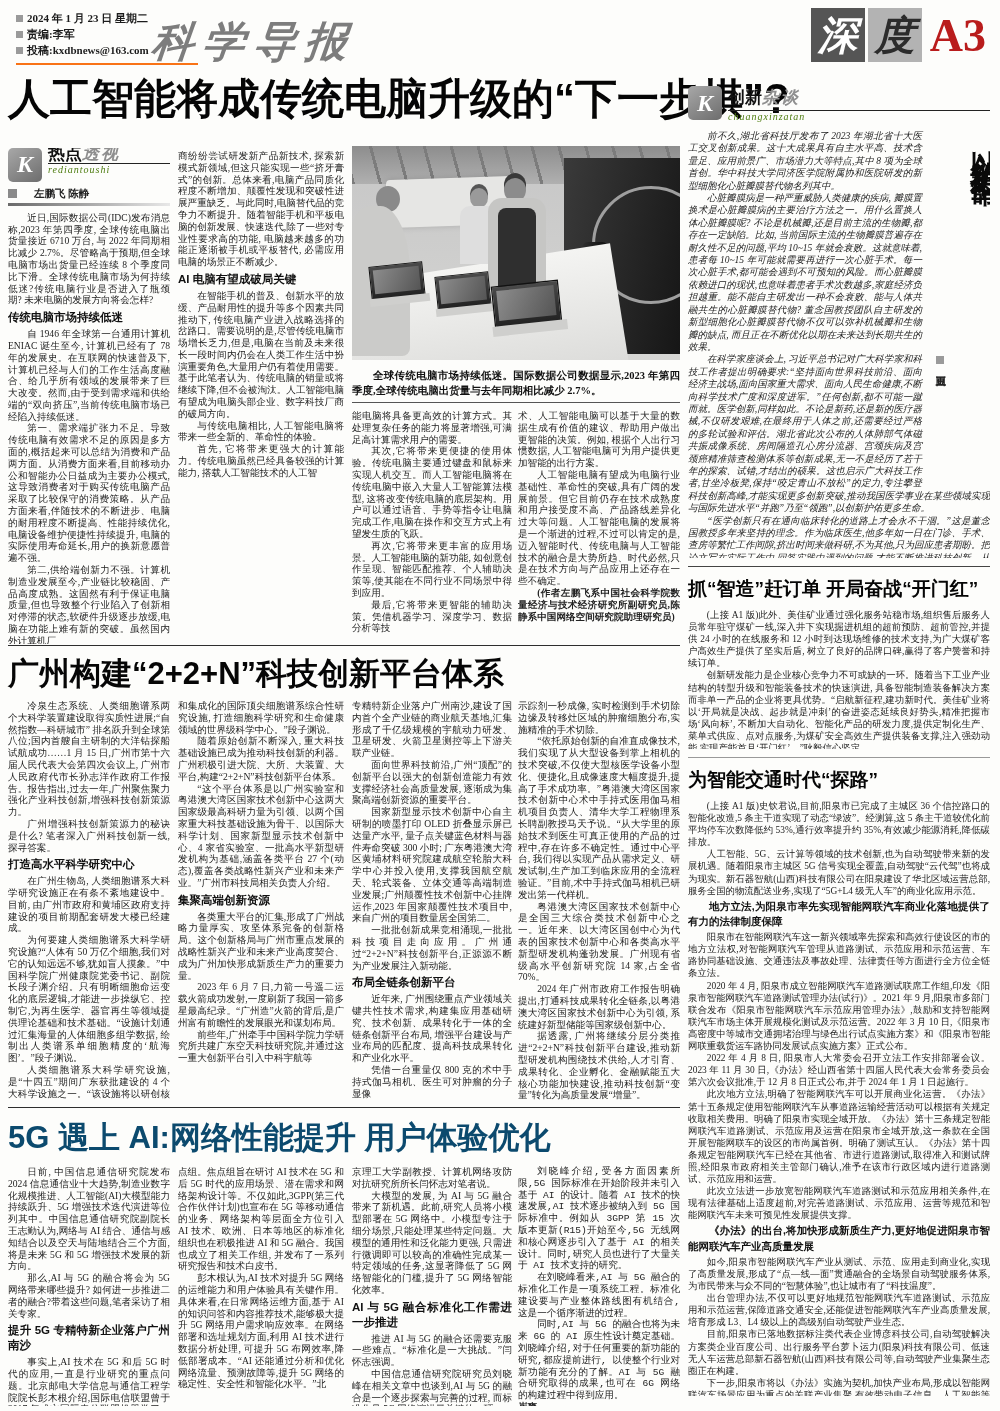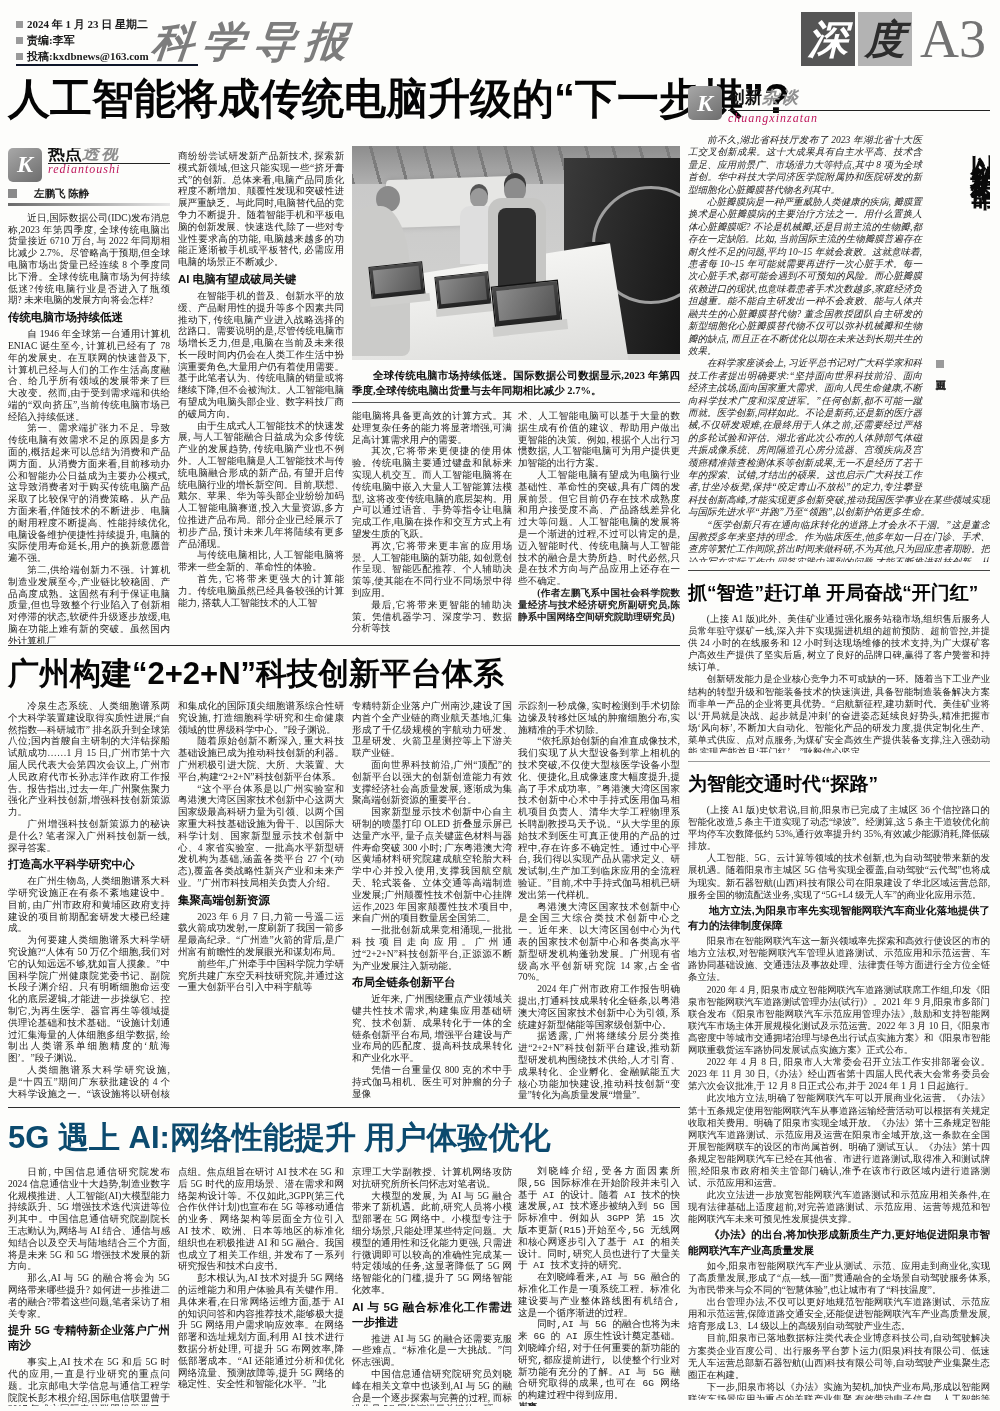--- a/index.html
+++ b/index.html
@@ -1,31 +1,31 @@
 <!DOCTYPE html>
 <html><head>
 <meta charset="utf-8">
 <style>
   * { margin:0; padding:0; box-sizing:border-box; }
   html,body { background:#e9e9e6; }
   .page { position:relative; width:1000px; height:1411px; margin:0 auto; background:#fdfdfb;
           font-family:"Liberation Serif","DejaVu Serif",serif; color:#1c1c1c; overflow:hidden; }
 
   
-  .hdr-info { position:absolute; left:16px; top:16px; width:182px; border-bottom:2px solid #0f172a; }
+  .hdr-info { position:absolute; left:16px; top:10px; width:182px; border-bottom:2px solid #f97316; padding-bottom:5px; }
   .hdr-info .row { display:flex; align-items:center; gap:4px; font-size:11px; font-weight:bold; line-height:16px; }
   .sq { display:inline-block; width:7px; height:7px; background:#9a9a9a; flex:0 0 auto; }
   .masthead { position:absolute; left:152px; top:14px; font-size:42px; font-weight:bold; font-style:italic;
               color:#7d7d7d; letter-spacing:9px; transform:skewX(-6deg); font-family:"Liberation Serif",serif; }
   .depth-wrap { position:absolute; right:14px; top:8px; display:flex; align-items:center; gap:3px; }
   .depth-box { width:54px; height:54px; display:flex; align-items:center; justify-content:center;
                font-size:40px; font-weight:bold; font-style:italic; font-family:"Liberation Serif",serif; }
   .depth-box.b1 { background:#555; color:#fff; }
   .depth-box.b2 { background:#b3b3b3; color:#2c2c2c; }
-  .page-no { font-size:54px; font-weight:normal; font-family:"Liberation Serif",serif; color:#737373; margin-left:5px; }
+  .page-no { font-size:46px; font-weight:bold; font-family:"Liberation Serif",serif; color:#b91c1c; margin-left:5px; }
 
   
   .lead-headline { position:absolute; left:8px; top:74px; width:680px; font-size:42px; line-height:1.2;
                    font-weight:900; font-family:"Liberation Sans","DejaVu Sans",sans-serif; color:#050505;
                    letter-spacing:0px; white-space:nowrap; }
 
   
   .col { position:absolute; overflow:hidden; text-align:justify; font-size:9.6px; line-height:11.8px; color:#222; }
   .col p { text-indent:2em; }
   .col p.noind { text-indent:0; }
@@ -36,21 +36,21 @@
 
   
   .badge { display:flex; gap:6px; margin-bottom:6px; }
   .k-box { width:34px; height:34px; border-radius:5px; background:linear-gradient(145deg,#a8a8a8,#6d6d6d);
            color:#fff; display:flex; align-items:center; justify-content:center; font-size:24px; font-weight:bold;
            font-style:italic; font-family:"Liberation Serif",serif; flex:0 0 auto; }
   .badge-right { flex:1; }
   .badge-title { border-bottom:1.5px solid #222; padding-bottom:1px; white-space:nowrap; }
   .badge-title .bold { font-family:"Liberation Sans",sans-serif; font-weight:900; font-size:17px; color:#111;margin-top:8px; }
   .badge-title .script { font-size:17px; font-style:italic; color:#8f8f8f; letter-spacing:2px; font-weight:bold; }
-  .badge-pinyin { font-style:italic; font-size:12px; color:#be185d; letter-spacing:1px; }
+  .badge-pinyin { font-style:italic; font-size:10px; color:#4d7c0f; letter-spacing:1px; }
   .byline-row { display:flex; align-items:center; gap:17px; font-size:10.5px; font-weight:bold; margin:3px 0 2px 0; }
   .byline-row .sq { width:9px; height:9px; background:#8a8a8a; }
   .grad-rule { height:3px; background:linear-gradient(to right,#6a6a6a,#e8e8e8); margin:3px 0 6px 0; }
 
   
   .photo { position:absolute; left:352px; top:146px; width:328px; height:214px; background:linear-gradient(#c6c6c6,#d6d6d4);
            overflow:hidden; }
   .ph-ceiling { position:absolute; left:0; top:0; width:100%; height:38px; background:#9e9e9e;
                 background-image:repeating-linear-gradient(75deg,#7c7c7c 0 3px,transparent 3px 26px),
                                  linear-gradient(#8d8d8d,#b0b0b0); }
@@ -149,21 +149,20 @@
         <p>自 1946 年全球第一台通用计算机 ENIAC 诞生至今, 计算机已经有了 78 年的发展史。在互联网的快速普及下,计算机已经与人们的工作生活高度融合、给几乎所有领域的发展带来了巨大改变。然而,由于受到需求端和供给端的“双向挤压”,当前传统电脑市场已经陷入持续低迷。</p>
         <p>第一、需求端扩张力不足。导致传统电脑有效需求不足的原因是多方面的,概括起来可以总结为消费和产品两方面。从消费方面来看,目前移动办公和智能办公日益成为主要办公模式, 这导致消费者对于购买传统电脑产品采取了比较保守的消费策略。从产品方面来看,伴随技术的不断进步、电脑的耐用程度不断提高、性能持续优化,电脑设备维护便捷性持续提升, 电脑的实际使用寿命延长,用户的换新意愿普遍不强。</p>
         <p>第二,供给端创新力不强。计算机制造业发展至今,产业链比较稳固、产品高度成熟。这固然有利于保证电脑质量,但也导致整个行业陷入了创新相对停滞的状态,软硬件升级逐步放缓,电脑在功能上难有新的突破。虽然国内外计算机厂</p>
       </div>
   </div>
 
   <div class="col" style="left:178px; top:150px; width:166px; height:494px;">
       <p class="noind">商纷纷尝试研发新产品新技术, 探索新模式新领域,但这只能实现一些“挤牙膏式”的创新。总体来看,电脑产品同质化程度不断增加、颠覆性发现和突破性进展严重缺乏。与此同时,电脑替代品的竞争力不断提升。随着智能手机和平板电脑的创新发展、快速迭代,除了一些对专业性要求高的功能, 电脑越来越多的功能正逐渐被手机或平板替代, 必需应用电脑的场景正不断减少。</p>
       <div class="subhead">AI 电脑有望成破局关键</div>
       <p>在智能手机的普及、创新水平的放缓、产品耐用性的提升等多个因素共同推动下, 传统电脑产业进入战略选择的岔路口。需要说明的是,尽管传统电脑市场增长乏力,但是,电脑在当前及未来很长一段时间内仍会在人类工作生活中扮演重要角色,大量用户仍有着使用需要。基于此笔者认为、传统电脑的销量或将继续下降,但不会被淘汰。人工智能电脑有望成为电脑头部企业、数字科技厂商的破局方向。</p>
-      <p>由于生成式人工智能技术的快速发展, 与人工智能融合日益成为众多传统产业的发展趋势, 传统电脑产业也不例外。人工智能电脑是人工智能技术与传统电脑融合形成的新产品, 有望开启传统电脑行业的增长新空间。目前,联想、戴尔、苹果、华为等头部企业纷纷加码人工智能电脑赛道,投入大量资源,多方位推进产品布局。部分企业已经展示了初步产品, 预计未来几年将陆续有更多产品涌现。</p>
       <p>与传统电脑相比, 人工智能电脑将带来一些全新的、革命性的体验。</p>
       <p>首先, 它将带来更强大的计算能力。传统电脑虽然已经具备较强的计算能力, 搭载人工智能技术的人工智</p>
     </div>
 
   <div class="photo">
     <div class="ph-ceiling"></div>
     <div class="ph-banner"></div>
     <div class="ph-monitor">
         <div class="ph-ring"></div>
       </div>
@@ -215,20 +214,21 @@
       <div class="subhead">打造高水平科学研究中心</div>
       <p>在广州生物岛, 人类细胞谱系大科学研究设施正在有条不紊地建设中。目前, 由广州市政府和黄埔区政府支持建设的项目前期配套研发大楼已经建成。</p>
       <p>为何要建人类细胞谱系大科学研究设施?“人体有 50 万亿个细胞,我们对它的认知远远不够,犹如盲人摸象。”中国科学院广州健康院党委书记、副院长段子渊介绍。只有明晰细胞命运变化的底层逻辑,才能进一步操纵它、控制它,为再生医学、器官再生等领域提供理论基础和技术基础。“设施计划通过汇集海量的人体细胞多组学数据, 绘制出人类谱系单细胞精度的‘航海图’。”段子渊说。</p>
       <p>人类细胞谱系大科学研究设施,是“十四五”期间广东获批建设的 4 个大科学设施之一。“该设施将以研创核心细胞指征动态观测的大中型自研科学装置为基础,建成高度自动化、智能化、标准化</p>
     </div>
   <div class="col" style="left:178px; top:700px; width:166px; height:400px;">
       <p class="noind">和集成化的国际顶尖细胞谱系综合性研究设施, 打造细胞科学研究和生命健康领域的世界级科学中心。”段子渊说。</p>
       <p>随着原始创新不断深入, 重大科技基础设施已成为推动科技创新的利器。广州积极引进大院、大所、大装置、大平台,构建“2+2+N”科技创新平台体系。</p>
       <p>“这个平台体系是以广州实验室和粤港澳大湾区国家技术创新中心这两大国家级最高科研力量为引领、以两个国家重大科技基础设施为骨干、以国际大科学计划、国家新型显示技术创新中心、4 家省实验室、一批高水平新型研发机构为基础,涵盖各类平台 27 个(动态),覆盖各类战略性新兴产业和未来产业。”广州市科技局相关负责人介绍。</p>
       <div class="subhead">集聚高端创新资源</div>
+      <p>各类重大平台的汇集,形成了广州战略力量厚实、攻坚体系完备的创新格局。这个创新格局与广州市重点发展的战略性新兴产业和未来产业高度契合、成为广州加快形成新质生产力的重要力量。</p>
       <p>2023 年 6 月 7 日,力箭一号遥二运载火箭成功发射,一度刷新了我国一箭多星最高纪录。“广州造”火箭的背后,是广州富有前瞻性的发展眼光和谋划布局。</p>
       <p>前些年,广州牵手中国科学院力学研究所共建广东空天科技研究院,并通过这一重大创新平台引入中科宇航等</p>
     </div>
   <div class="col" style="left:352px; top:700px; width:160px; height:400px;">
       <p class="noind">专精特新企业落户广州南沙,建设了国内首个全产业链的商业航天基地,汇集形成了千亿级规模的宇航动力研发、卫星研发、火箭卫星测控等上下游关联产业链。</p>
       <p>面向世界科技前沿,广州“顶配”的创新平台以强大的创新创造能力有效支撑经济社会高质量发展, 逐渐成为集聚高端创新资源的重要平台。</p>
       <p>国家新型显示技术创新中心自主研制的喷墨打印 OLED 折叠显示屏已达量产水平, 量子点关键蓝色材料与器件寿命突破 300 小时; 广东粤港澳大湾区黄埔材料研究院建成航空轮胎大科学中心并投入使用,支撑我国航空航天、轮式装备、立体交通等高端制造业发展;广州颠覆性技术创新中心挂牌运作,2023 年国家颠覆性技术项目中, 来自广州的项目数量居全国第二。</p>
       <p>一批批创新成果竞相涌现,一批批科技项目走向应用。广州通过“2+2+N”科技创新平台,正源源不断为产业发展注入新动能。</p>
       <div class="subhead">布局全链条创新平台</div>
       <p>近年来, 广州围绕重点产业领域关键共性技术需求,构建集应用基础研究、技术创新、成果转化于一体的全链条创新平台布局, 增强平台建设与产业布局的匹配度、提高科技成果转化和产业化水平。</p>

